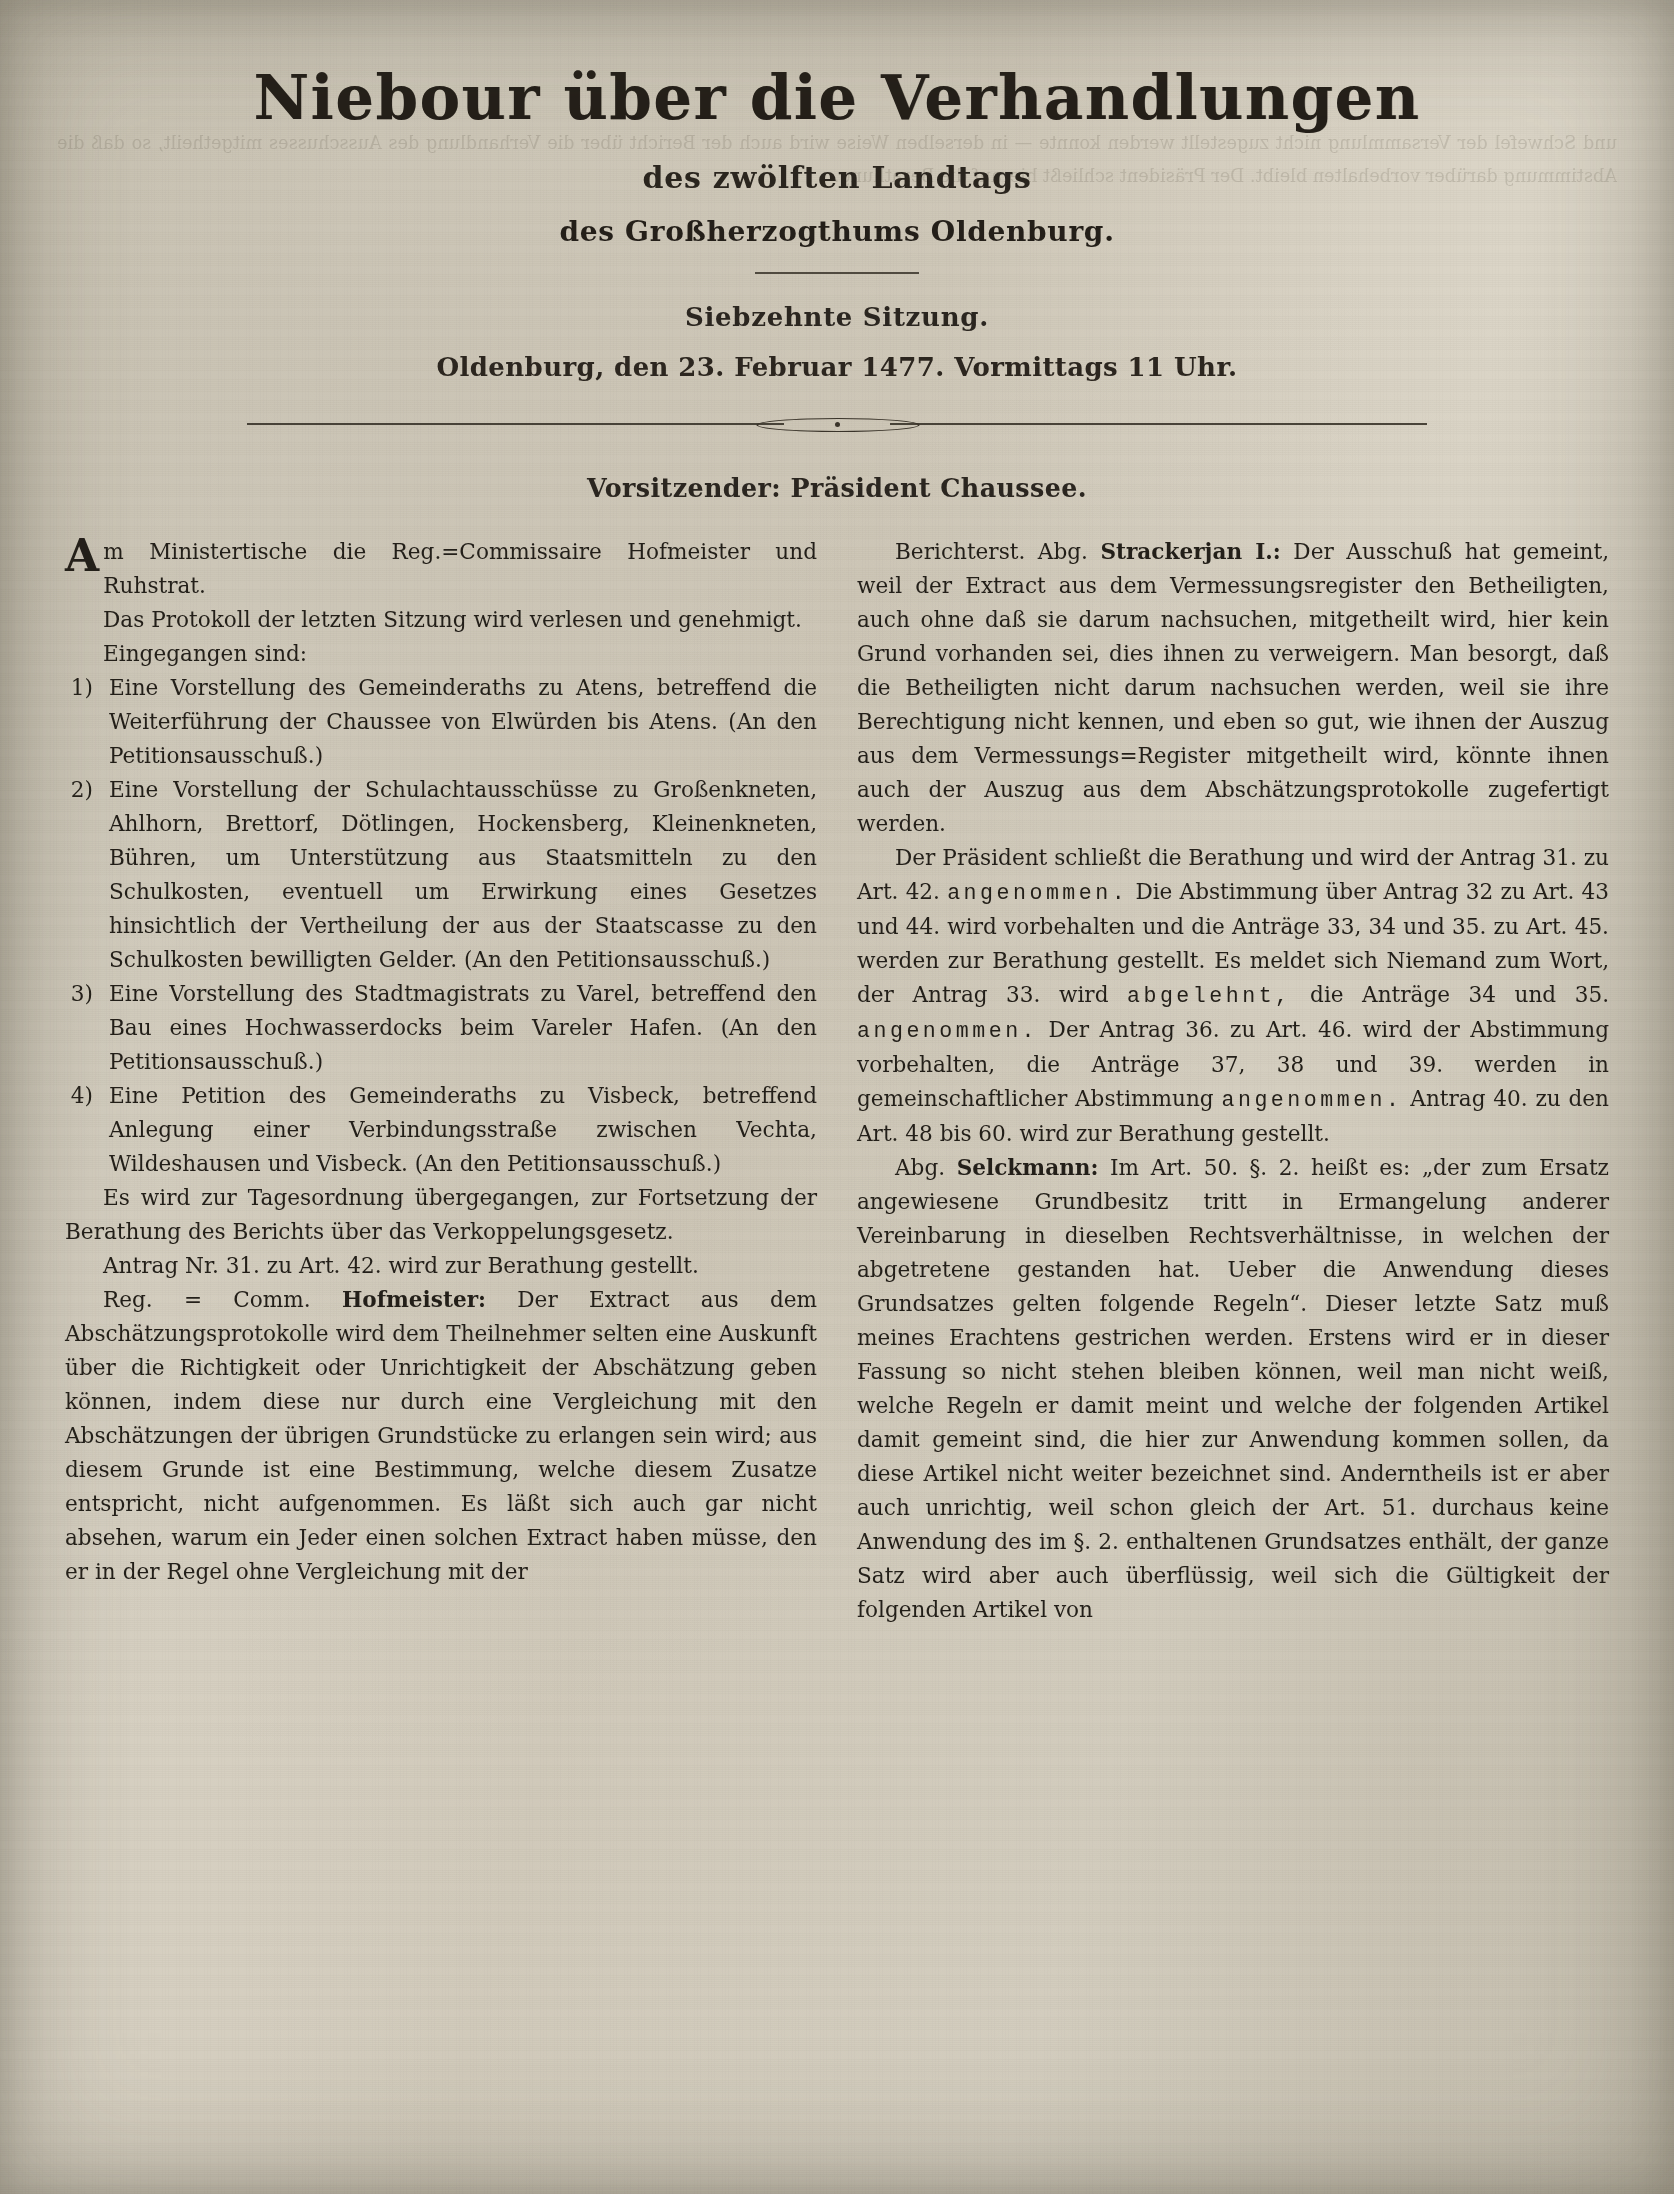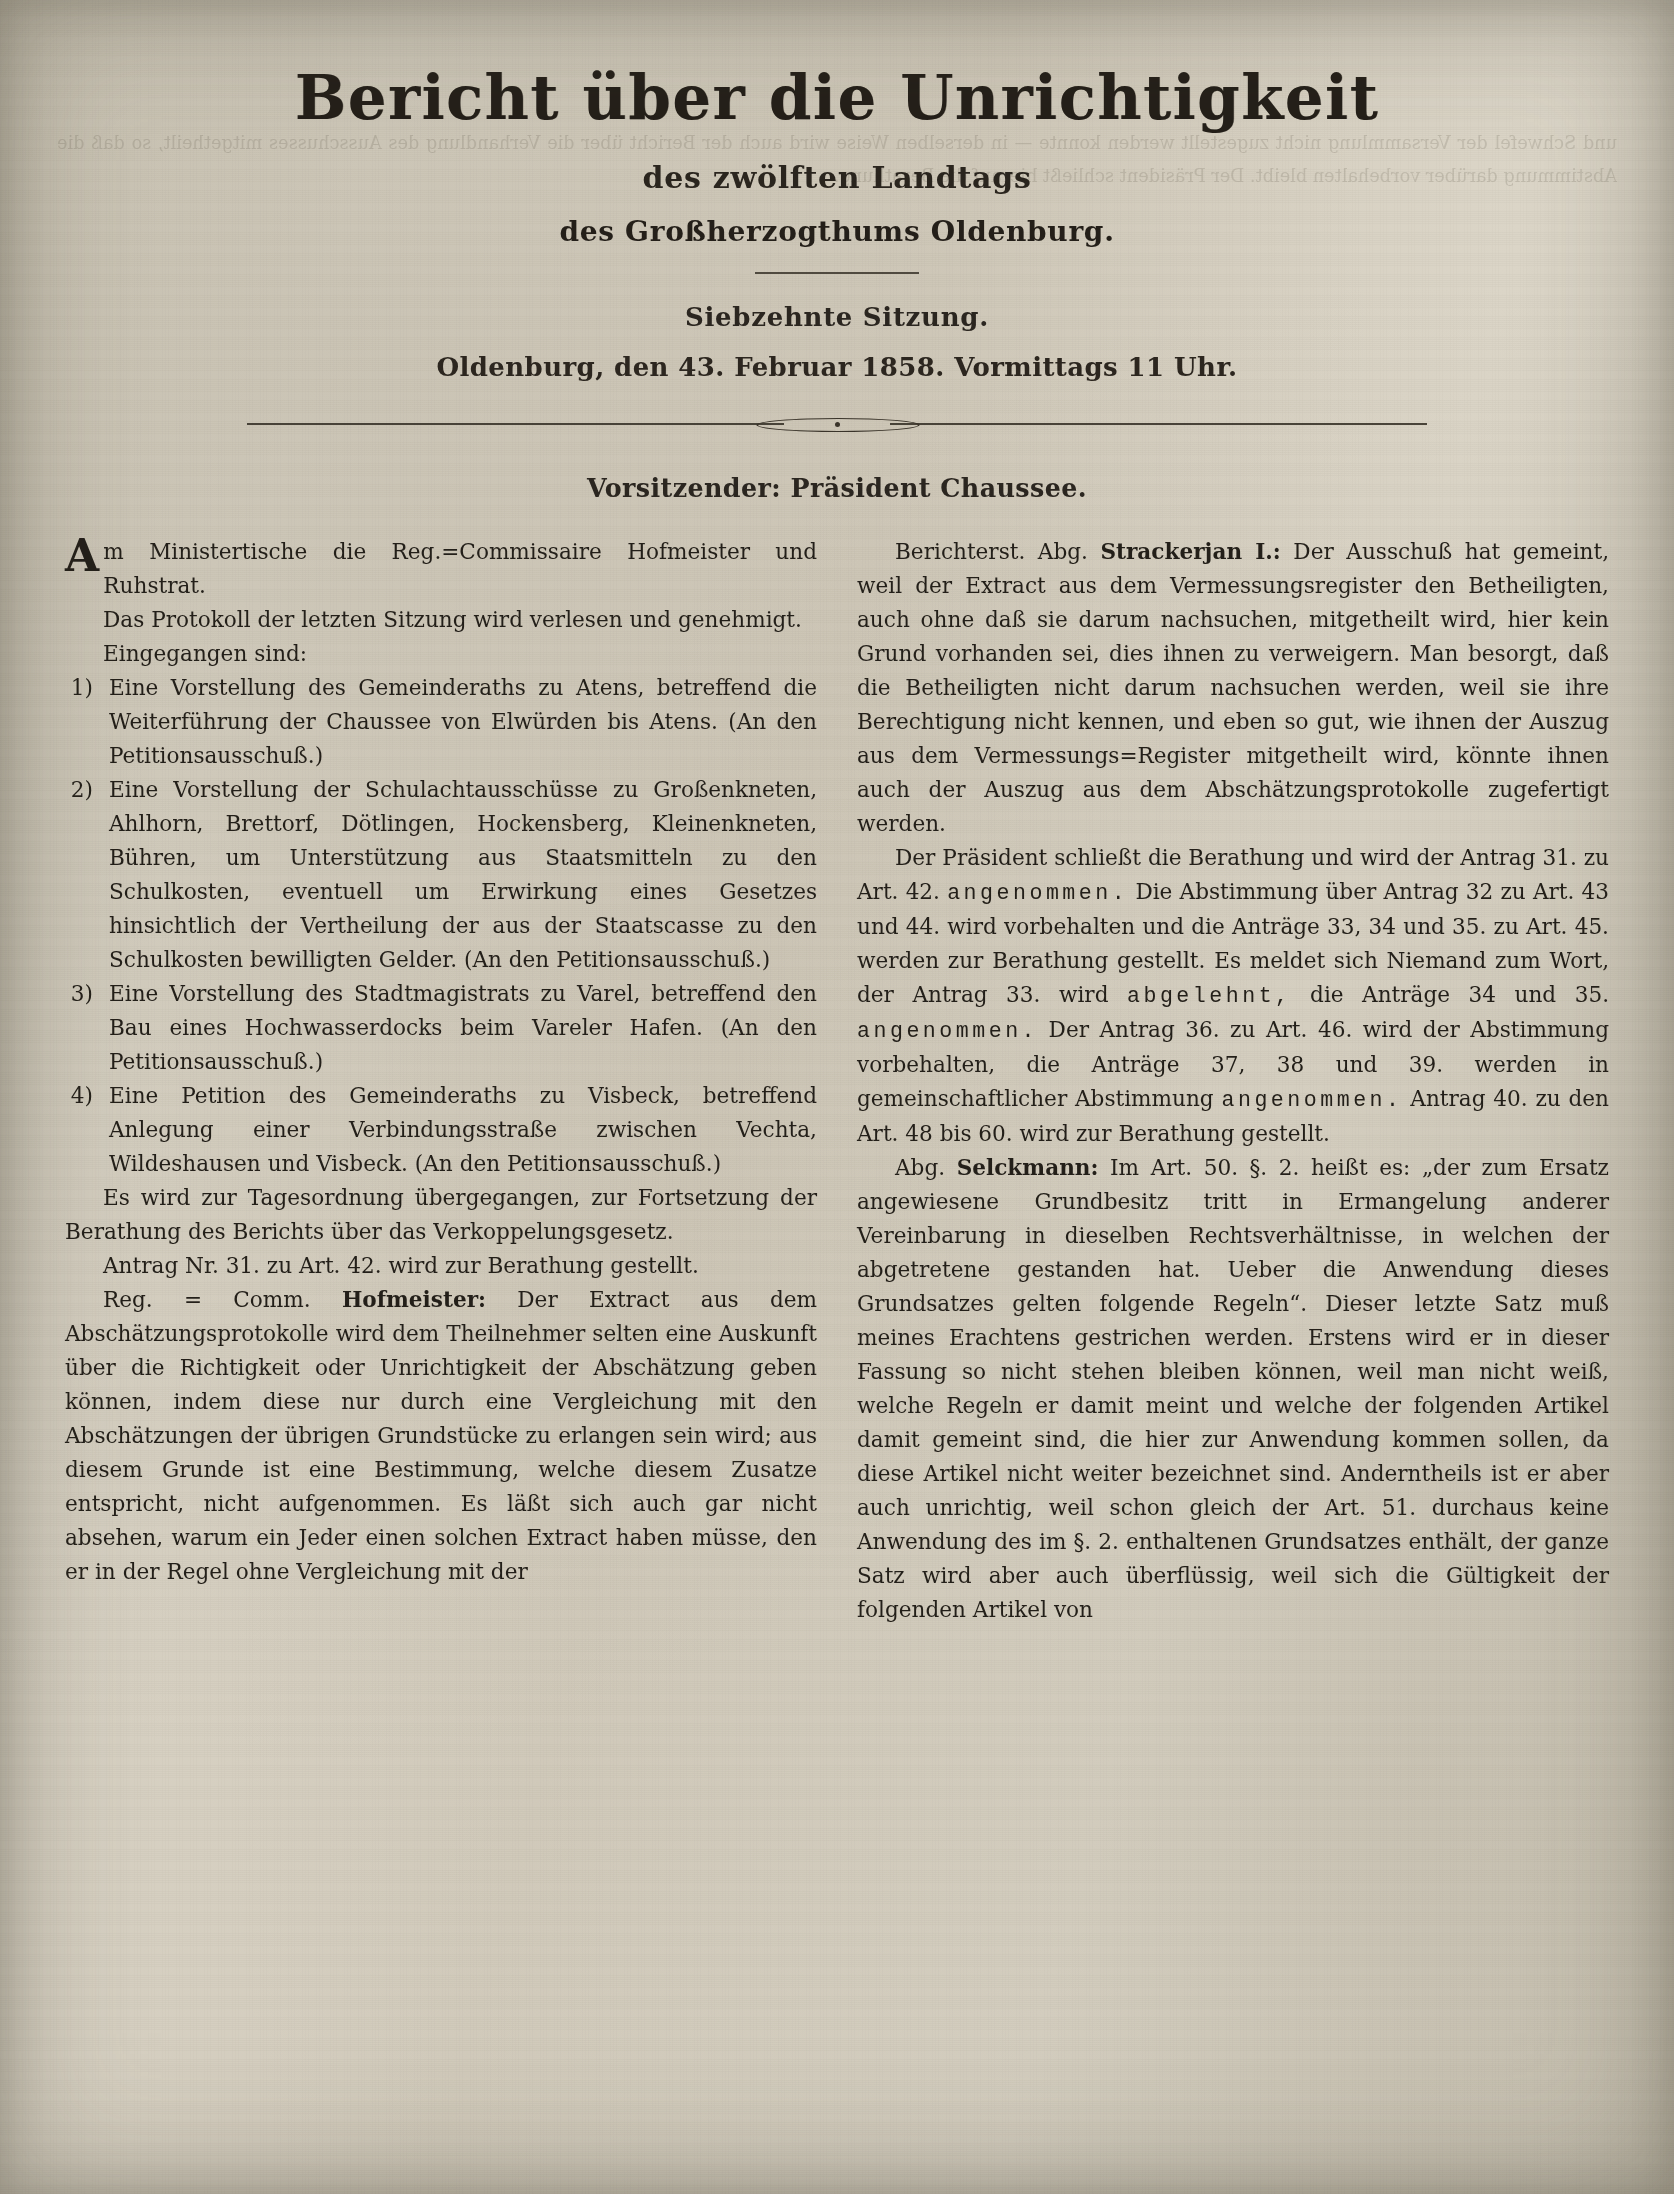--- a/index.html
+++ b/index.html
@@ -202,26 +202,26 @@
 </head>
 <body>
 
 <div class="page">
 
   <div class="bleed">und Schwefel der Versammlung nicht zugestellt werden konnte — in derselben Weise wird auch der Bericht über die Verhandlung des Ausschusses mitgetheilt, so daß die Abstimmung darüber vorbehalten bleibt. Der Präsident schließt hierauf die Berathung.</div>
 
   <div class="content">
 
     <div class="masthead">
-      <div class="fraktur title-main">Bericht über die Unrichtigkeit</div>
+      <div class="fraktur title-main">Niebour über die Verhandlungen</div>
       <div class="fraktur title-sub1">des zwölften Landtags</div>
       <div class="fraktur title-sub2">des Großherzogthums Oldenburg.</div>
       <div class="rule-short"></div>
       <div class="fraktur session">Siebzehnte Sitzung.</div>
-      <div class="fraktur session-date">Oldenburg, den 43. Februar 1858.  Vormittags 11 Uhr.</div>
+      <div class="fraktur session-date">Oldenburg, den 23. Februar 1477.  Vormittags 11 Uhr.</div>
 
       <div class="ornament">
         <div class="bar left"></div>
         <div class="bar right"></div>
         <div class="lens"></div>
         <div class="dot"></div>
       </div>
 
       <div class="fraktur chair">
         <span>Vorsitzender:</span>

